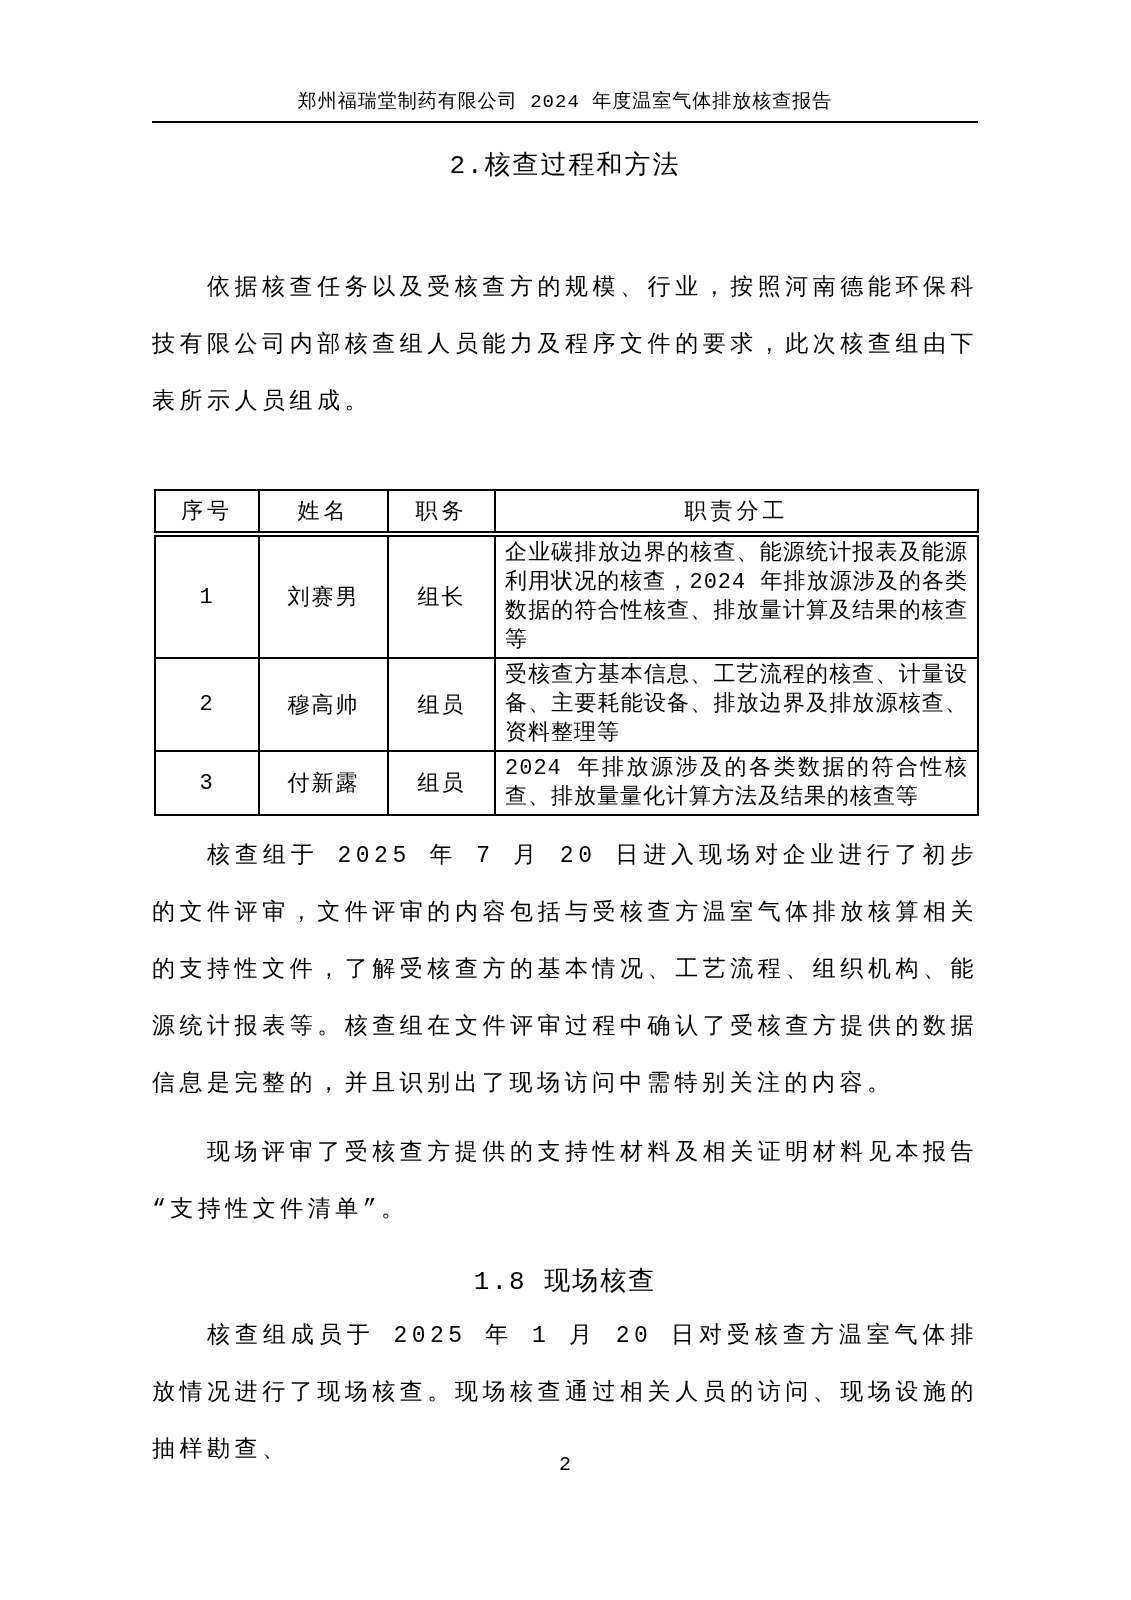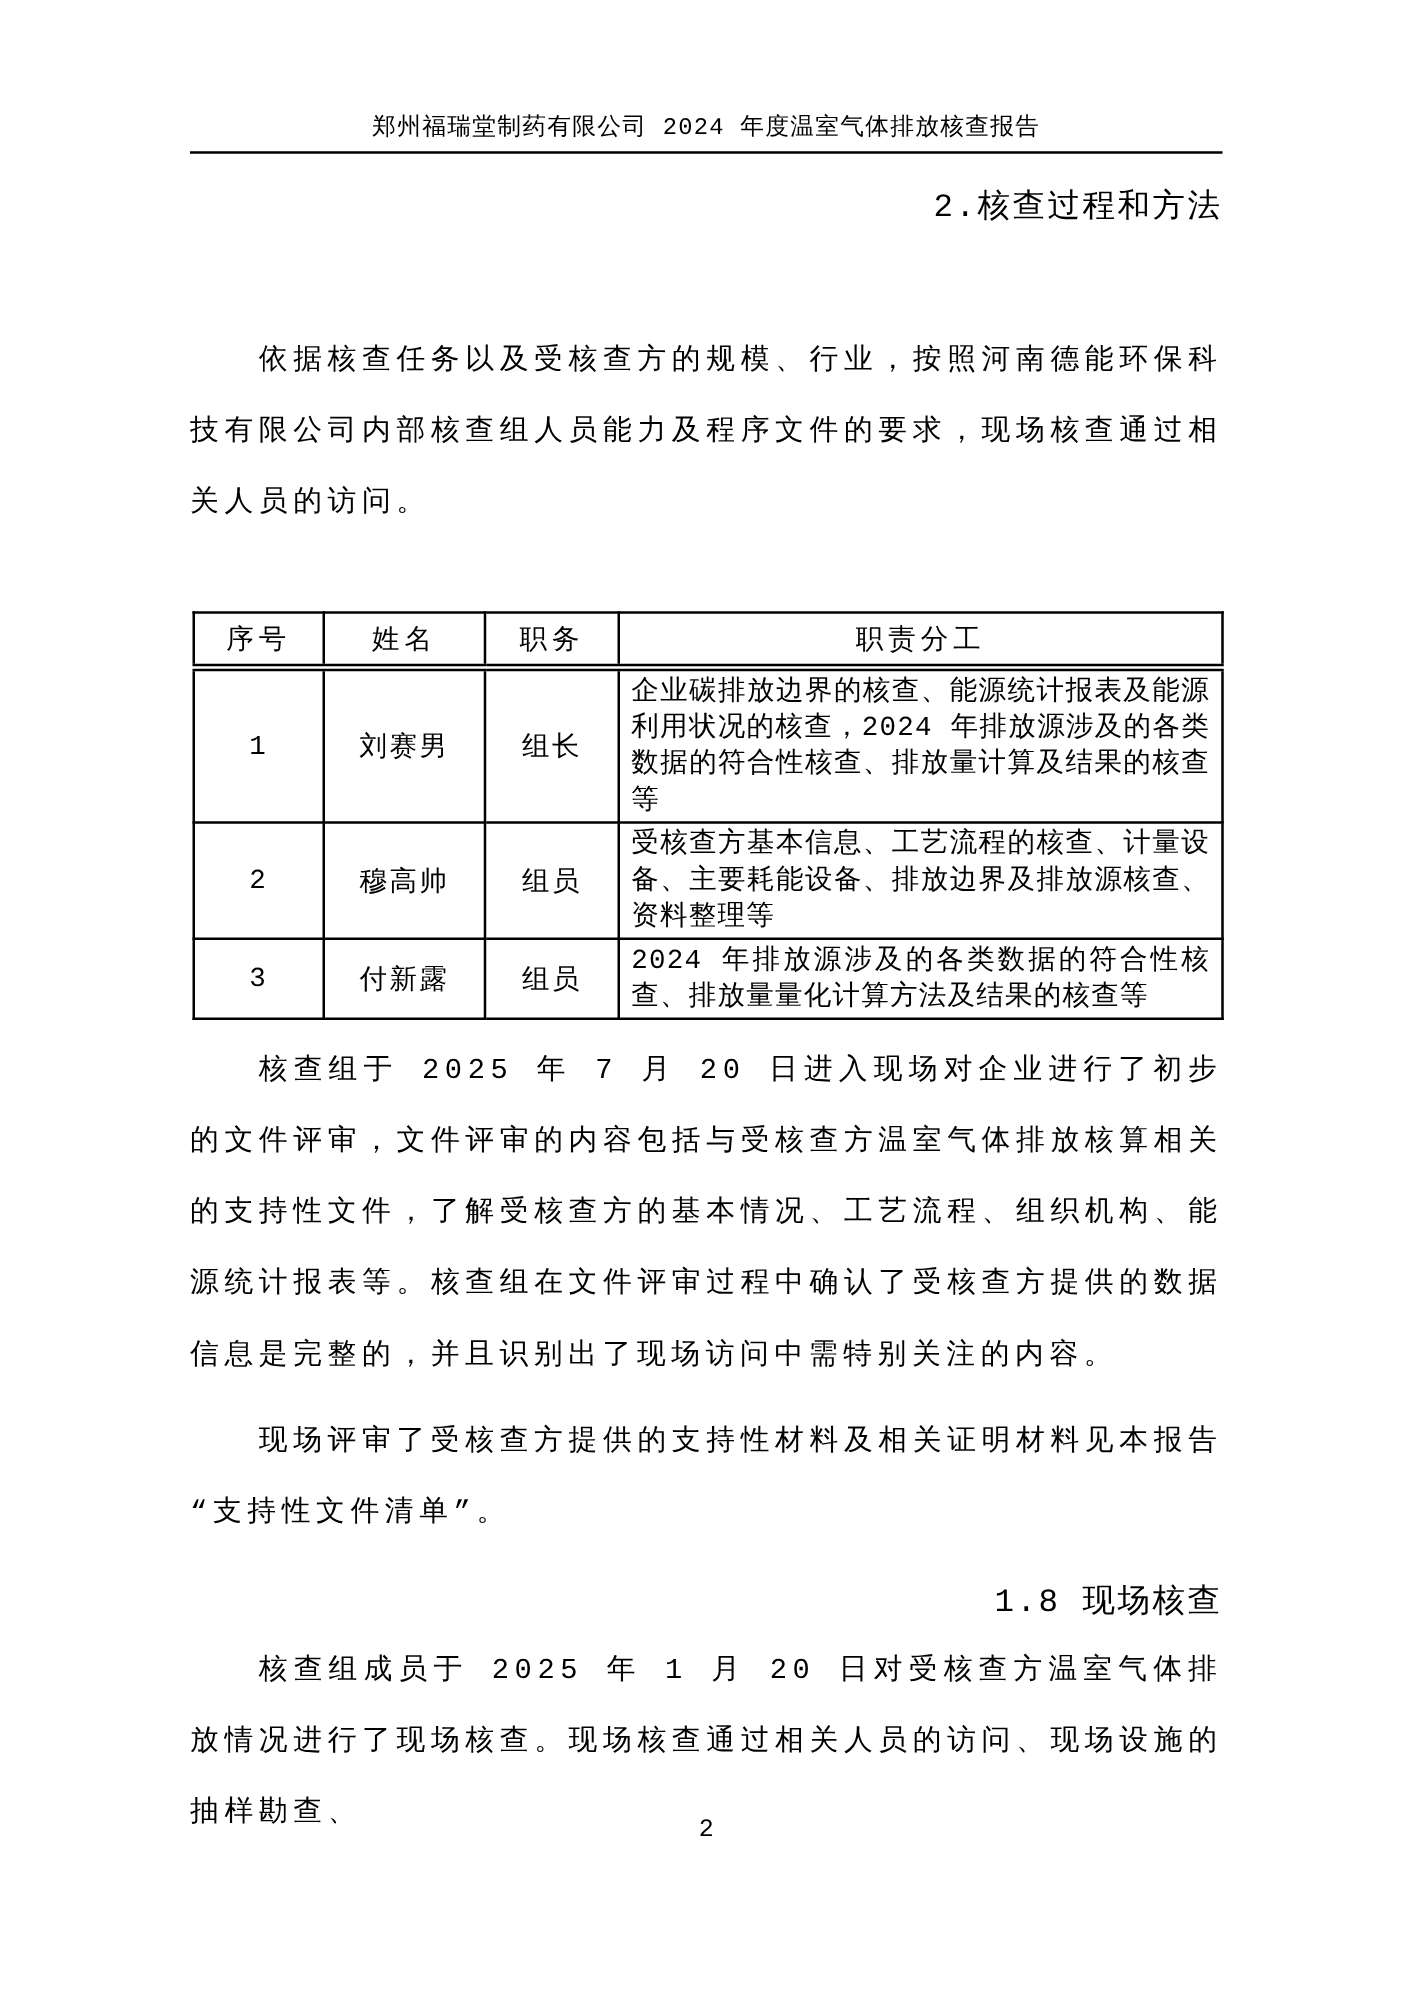--- a/index.html
+++ b/index.html
@@ -25,21 +25,21 @@
     line-height: 24px;
     letter-spacing: 1px;
     border-bottom: 2px solid #000;
     padding-bottom: 7px;
   }
 
   .heading {
     font-size: 26px;
     line-height: 36px;
     letter-spacing: 2px;
-    text-align: right;
+    text-align: center;
   }
   .h-main { top: 148px; }
   .h-21   { top: 210px; }
   .h-22   { top: 784px; }
   .h-23   { top: 1264px; }
 
   .body-para {
     font-size: 23px;
     line-height: 57px;
     letter-spacing: 4.5px;
@@ -113,21 +113,21 @@
 
 <div class="page">
 
   <div class="abs page-header">
     <span>郑州福瑞堂制药有限公司 2024 年度温室气体排放核查报告</span>
   </div>
 
   <div class="abs heading h-main">2.核查过程和方法</div>
 
 
-  <p class="abs body-para indent p-team">依据核查任务以及受核查方的规模、行业，按照河南德能环保科技有限公司内部核查组人员能力及程序文件的要求，现场核查通过相关人员的访问。</p>
+  <p class="abs body-para indent p-team">依据核查任务以及受核查方的规模、行业，按照河南德能环保科技有限公司内部核查组人员能力及程序文件的要求，此次核查组由下表所示人员组成。</p>
 
 
   <table class="team">
     <colgroup>
       <col class="c-no">
         <col class="c-name">
         <col class="c-role">
         <col class="c-duty">
     </colgroup>
     <thead>

